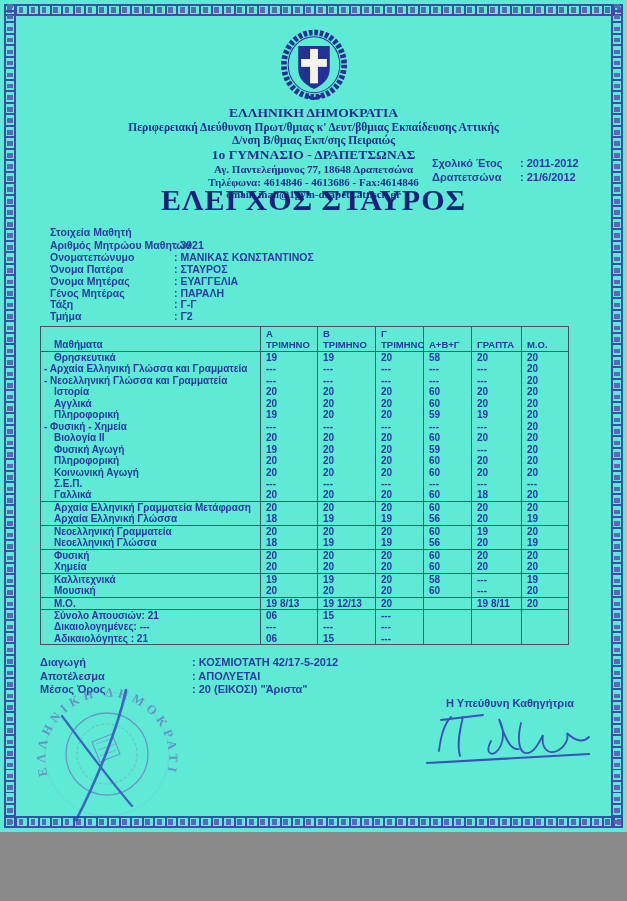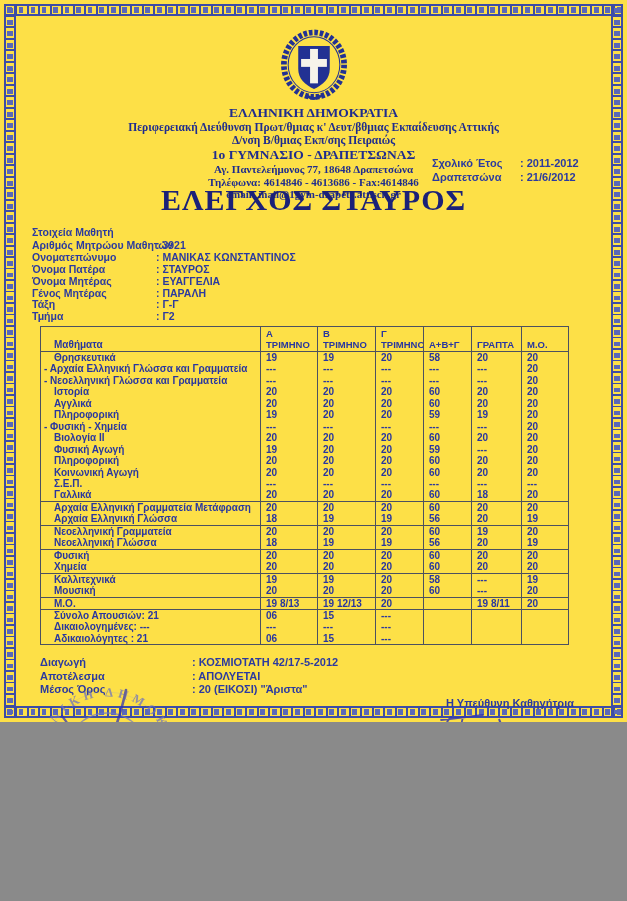--- a/index.html
+++ b/index.html
@@ -1,16 +1,16 @@
 <!DOCTYPE html>
 <html lang="el"><head>
 <meta charset="utf-8">
 <style>
   html,body{margin:0;padding:0;background:#8a8a8a;}
-  .page{position:relative;width:627px;height:722px;margin:0 auto;background:#fde047;
+  .page{position:relative;width:627px;height:832px;margin:0 auto;background:#5eead4;
         font-family:"Liberation Sans",sans-serif;color:#2b3aa0;overflow:hidden;}
 
   
   .strip{position:absolute;--bb:#3d4ca6;--bb2:#5a68b8;}
   .strip.h{left:4px;right:4px;height:12px;
     background-image:
       repeating-linear-gradient(90deg,transparent 0 3.5px,var(--bb2) 3.5px 8px,transparent 8px 11.5px),
       repeating-linear-gradient(90deg,var(--bb) 0 1.6px,transparent 1.6px 11.5px),
       linear-gradient(180deg,var(--bb) 0 1.6px,transparent 1.6px calc(100% - 1.6px),var(--bb) calc(100% - 1.6px) 100%);
     background-size:100% 6px,100% 100%,100% 100%;
@@ -37,21 +37,21 @@
   .l-addr,.l-phone,.l-email{font-size:11px;}
 
   .meta{position:absolute;top:156px;left:432px;font-size:11px;font-weight:bold;line-height:14px;white-space:nowrap;}
   .meta .ml{display:inline-block;width:88px;}
 
   .title{position:absolute;top:183px;left:0;right:0;text-align:center;
          font-family:"Liberation Serif",serif;font-weight:bold;font-size:30px;
          letter-spacing:1px;color:#1b2178;}
 
   
-  .student{position:absolute;top:227px;left:32px;font-size:10.5px;font-weight:bold;line-height:11.9px;white-space:nowrap;}
+  .student{position:absolute;top:227px;left:50px;font-size:10.5px;font-weight:bold;line-height:11.9px;white-space:nowrap;}
   .student .sect{margin-bottom:1px;}
   .flabel{display:inline-block;width:124px;}
 
   
   table.grades{position:absolute;top:326px;left:40px;width:528px;border-collapse:collapse;
                table-layout:fixed;font-size:10px;font-weight:bold;color:#2836a0;
                border:1.4px solid #4c5160;}
   table.grades th,table.grades td{border-left:1px solid #4c5160;white-space:nowrap;overflow:hidden;}
   table.grades thead th{text-align:left;vertical-align:bottom;padding:2px 0 1px 5px;
                         line-height:10.5px;font-size:9.5px;border-bottom:1px solid #4c5160;}

